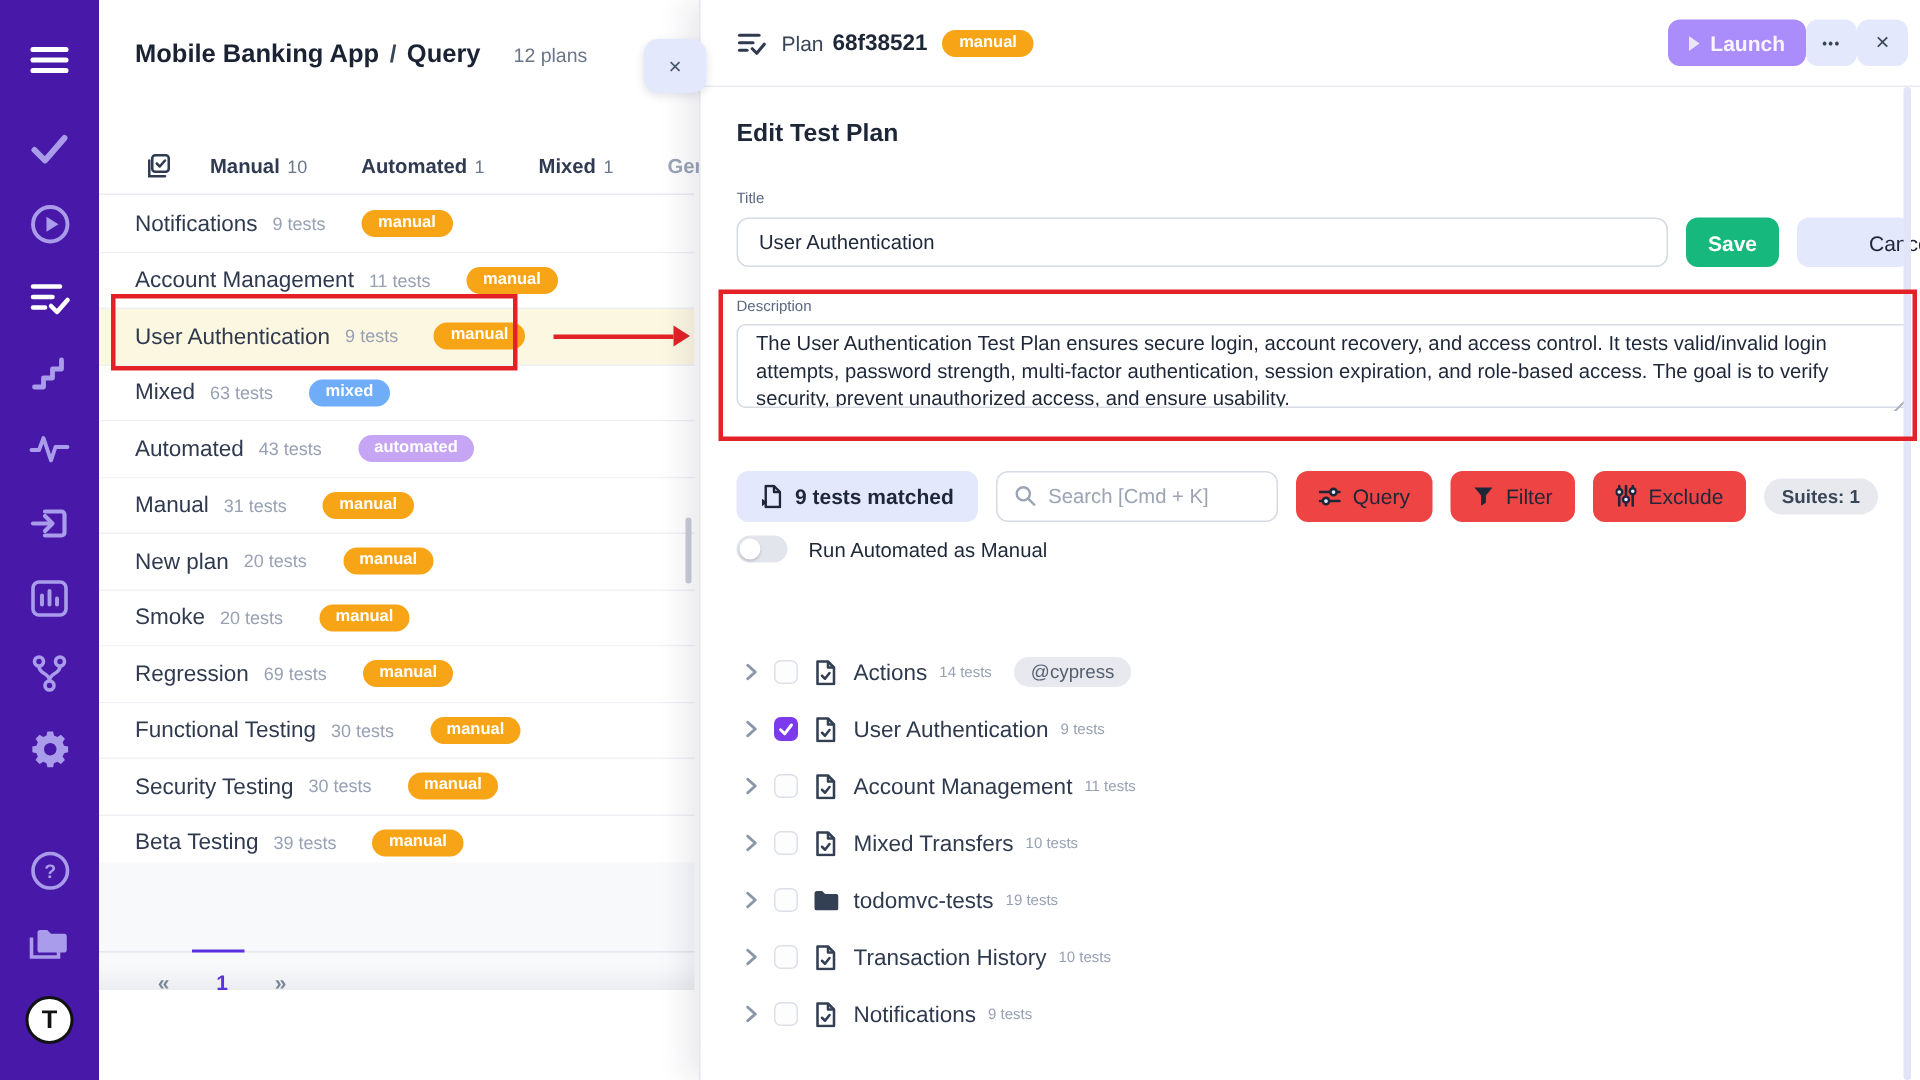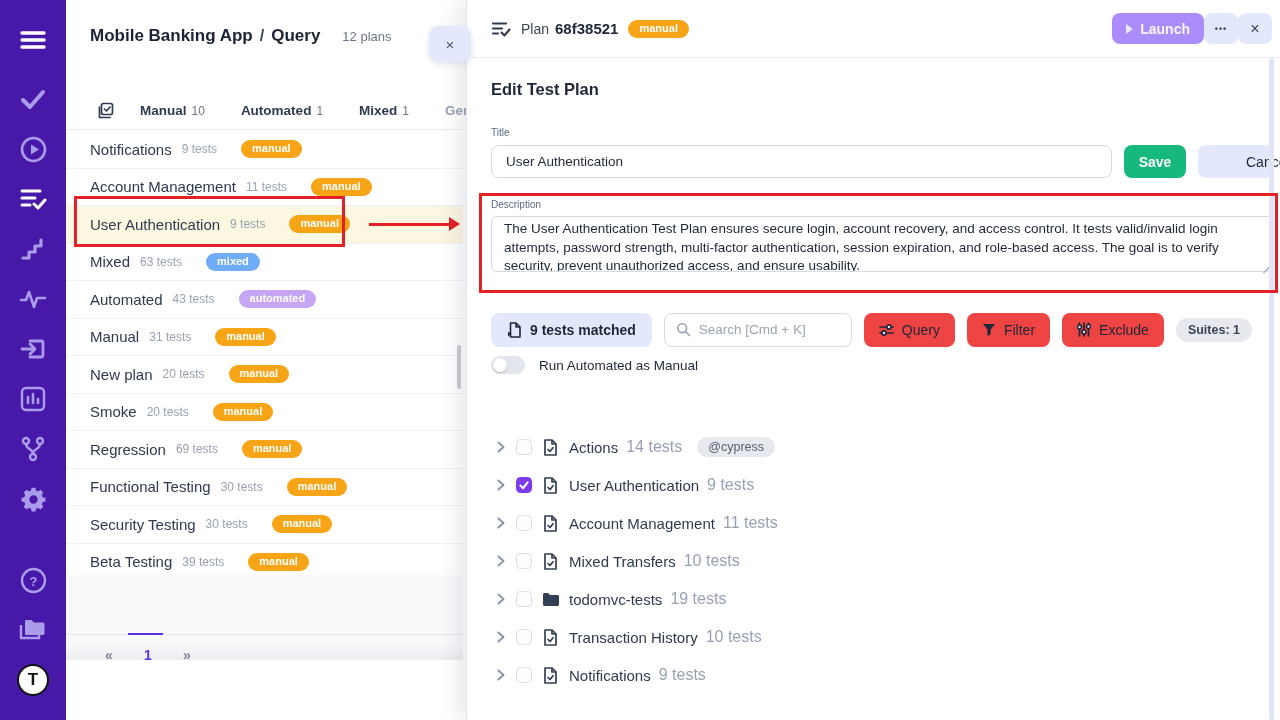--- a/index.html
+++ b/index.html
@@ -96,21 +96,21 @@
   .suites { margin-top:53px; }
   .suite-row { height:38px; display:flex; align-items:center; padding-left:6px; cursor:pointer; }
   .suite-row.partial { margin-top:10px; }
   .chev { width:8px; height:12px; display:flex; flex:none; margin-right:11px; cursor:pointer; }
   .cbx { width:16px; height:16px; border-radius:4.5px; background:#FDFDFE; border:1.5px solid #DCE0EA; margin-right:10px; flex:none; display:flex; align-items:center; justify-content:center; cursor:pointer; }
   .cbx svg { display:none; }
   .suite-row.checked .cbx { background:#7C3AED; border-color:#7C3AED; }
   .suite-row.checked .cbx svg { display:block; }
   .s-icon { width:17px; height:17px; margin-right:10px; flex:none; display:flex; align-items:center; justify-content:center; }
   .s-name { font-size:15px; font-weight:500; color:#2F3A4F;text-align:center; }
-  .s-tests { font-size:16px; color:#98A1B3; margin-left:8px; }
+  .s-tests { font-size:10px; color:#98A1B3; margin-left:8px; }
   .s-tag { margin-left:15px; background:#E7E9EF; border-radius:11px; padding:3px 11px; font-size:12.5px; color:#555F70; }
 
   .d-scrollbar { position:absolute; right:6px; top:58px; height:662px; width:5px; border-radius:3px; background:#E1E5F7; cursor:pointer; }
 </style>
 </head>
 <body>
 
 <aside class="sidebar">
   <div class="sb-item first">
     <svg width="26" height="20" viewBox="0 0 26 20">

